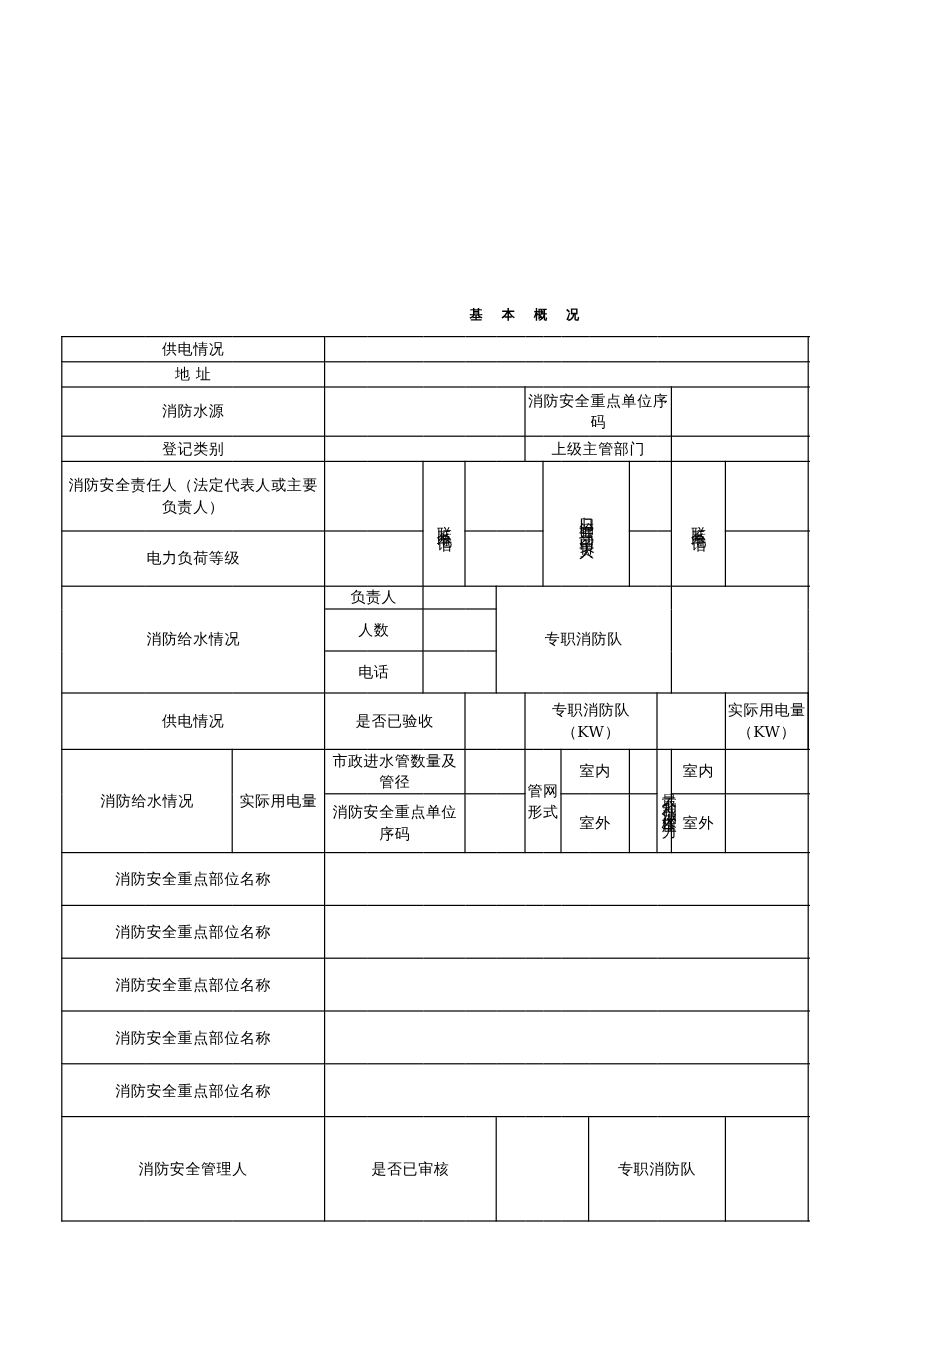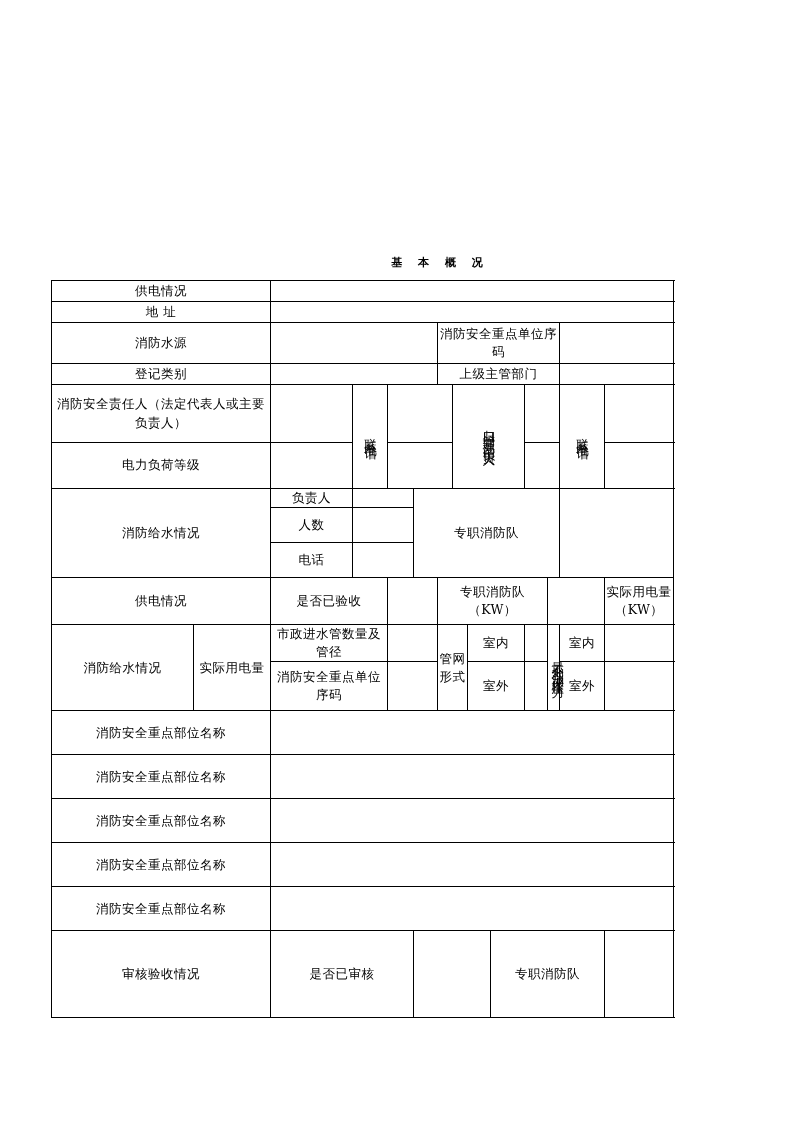--- a/index.html
+++ b/index.html
@@ -212,21 +212,21 @@
     <tr>
       <td class="lbl" colspan="4" style="height:43px">消防安全重点部位名称</td>
       <td class="val" colspan="15"></td>
     </tr>
     <tr>
       <td class="lbl" colspan="4" style="height:43px">消防安全重点部位名称</td>
       <td class="val" colspan="15"></td>
     </tr>
 
     <tr>
-      <td class="lbl" colspan="4" style="height:86px">审核验收情况</td>
+      <td class="lbl" colspan="4" style="height:86px">消防安全管理人</td>
       <td class="lbl" colspan="4">是否已审核</td>
       <td class="val" colspan="4"></td>
       <td class="lbl" colspan="4">专职消防队</td>
       <td class="val" colspan="3"></td>
     </tr>
 
   </tbody>
     </table>
 </div>
 

